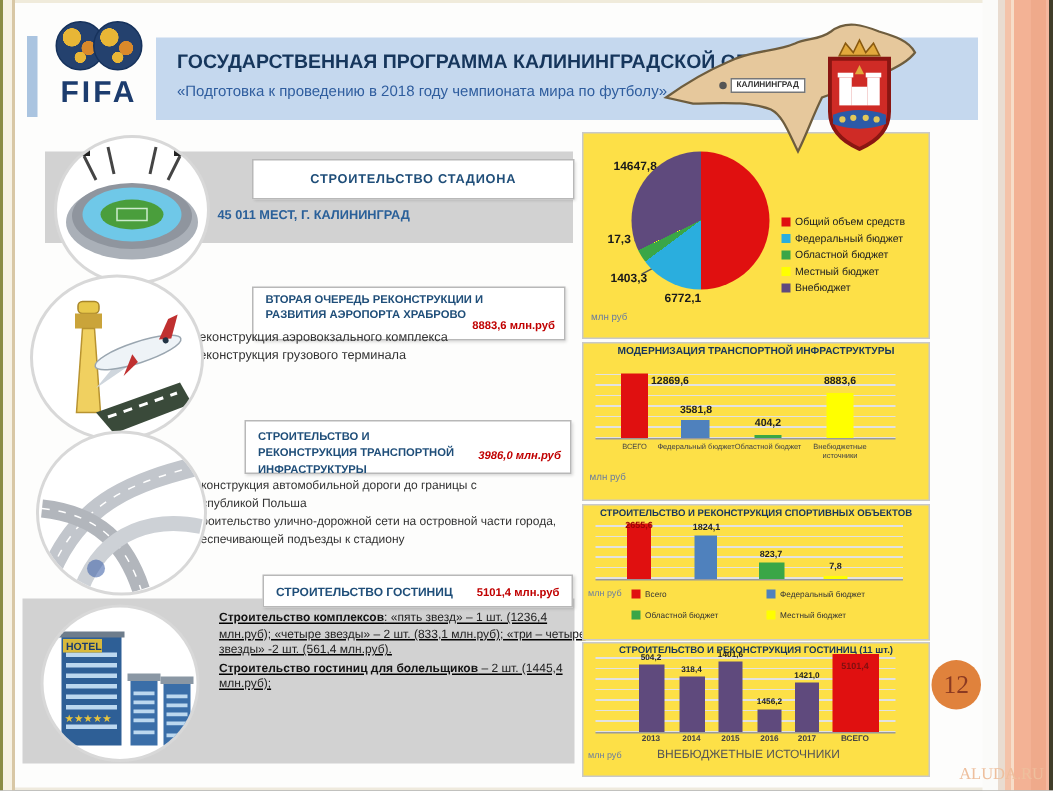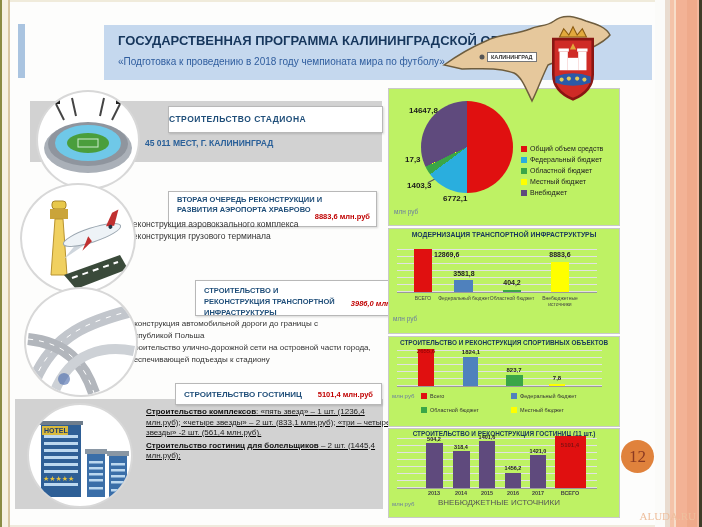--- a/index.html
+++ b/index.html
@@ -31,21 +31,21 @@
     color:#333;padding:1px 3px;z-index:3;}
   
   .banner{background:#d2d2d2;}
   .hdr-box{background:#fff;border:1px solid #b8b8b8;color:#1f4e79;font-weight:700;
     box-shadow:1px 1px 2px rgba(0,0,0,.15);}
   .red-val{color:#c00000;font-weight:700;}
   .circle-img{border-radius:50%;background:#fff;border:2px solid #d8d8d8;overflow:hidden;z-index:2;}
   .bullet{font-size:8.5px;color:#333;line-height:11.5px;}
   .bullet .chk{color:#222;font-weight:700;margin-right:3px;}
   
-  .panel{background:#bef264;border:1px solid #c9c9c9;}
+  .panel{background:#fde047;border:1px solid #c9c9c9;}
   .chart-title{left:0;right:0;top:2px;text-align:center;font-size:6.8px;font-weight:700;color:#17365c;}
   .plot{border-bottom:1px solid #9a9a9a;
     background:repeating-linear-gradient(to top,#e2e2e2 0 1px,rgba(0,0,0,0) 1px 7px);}
   .bar{position:absolute;}
   .bar-val{position:absolute;font-size:6.5px;font-weight:700;color:#222;text-align:center;white-space:nowrap;}
   .xlab{position:absolute;font-size:5px;color:#444;text-align:center;line-height:5.5px;}
   .unit{position:absolute;font-size:6.5px;color:#6b7d9e;}
   .leg-item{position:absolute;font-size:5.5px;color:#333;white-space:nowrap;}
   .leg-sw{display:inline-block;width:6px;height:6px;margin-right:3px;vertical-align:-1px;}
   
@@ -63,20 +63,24 @@
 </style>
 </head>
 <body>
 
 <div id="slide">
   <div class="abs" id="top-stripe"></div>
   <div class="abs" id="bottom-stripe"></div>
   <div class="abs" id="left-stripe"></div>
 
   <div class="abs" id="accent-bar"></div>
+  <div class="abs" id="fifa">
+    <span class="ball"></span><span class="ball"></span>
+    <div id="fifa-text">FIFA</div>
+  </div>
   <div class="abs" id="title-bar">
     <div class="abs" id="slide-title">ГОСУДАРСТВЕННАЯ ПРОГРАММА КАЛИНИНГРАДСКОЙ ОБЛАСТИ</div>
     <div class="abs" id="slide-subtitle">«Подготовка к проведению в 2018 году чемпионата мира по футболу»</div>
   </div>
 
   <div class="abs" style="left:438px;top:3px;width:178px;height:102px;z-index:2;">
     <svg width="178" height="102" viewBox="0 0 178 102">
       <path d="M6,62 C20,52 34,44 48,38 C64,30 78,32 92,26 C100,22 108,24 116,18 C126,10 138,14 148,18 C158,21 168,24 172,32 C166,40 154,44 144,50 C132,56 120,58 110,62 C104,74 100,86 94,98 C88,86 84,74 76,70 C60,64 40,66 24,66 Z" fill="#e6c89c" stroke="#6e5d3e" stroke-width="1.5"></path>
       <circle cx="44" cy="54" r="2.5" fill="#555"></circle>
     </svg>
@@ -109,21 +113,21 @@
       <line x1="66" y1="6" x2="62" y2="24" stroke="#444" stroke-width="2"></line>
       <rect x="14" y="8" width="8" height="4" fill="#222"></rect>
         <rect x="78" y="8" width="8" height="4" fill="#222"></rect>
       <ellipse cx="50" cy="56" rx="44" ry="25" fill="#aab0b8"></ellipse>
       <ellipse cx="50" cy="52" rx="40" ry="22" fill="#8f959e"></ellipse>
       <ellipse cx="50" cy="51" rx="33" ry="18" fill="#6fc8e8"></ellipse>
       <ellipse cx="50" cy="51" rx="21" ry="10" fill="#4a9e3c"></ellipse>
       <rect x="40" y="47" width="20" height="8" fill="none" stroke="#cdeccd" stroke-width="1"></rect>
     </svg>
   </div>
-  <div class="abs hdr-box" style="left:168px;top:106px;width:213px;height:25px;line-height:25px;font-size:8.5px;letter-spacing:.5px;">СТРОИТЕЛЬСТВО СТАДИОНА</div>
+  <div class="abs hdr-box" style="left:168px;top:106px;width:213px;height:25px;line-height:25px;text-align:center;font-size:8.5px;letter-spacing:.5px;">СТРОИТЕЛЬСТВО СТАДИОНА</div>
   <div class="abs" style="left:145px;top:138px;font-size:8.5px;font-weight:700;color:#2a6099;">45 011 МЕСТ, Г. КАЛИНИНГРАД</div>
 
   <div class="abs circle-img" style="left:20px;top:183px;width:112px;height:107px;">
     <svg width="112" height="107" viewBox="0 0 112 107">
       <rect x="30" y="16" width="14" height="8" rx="3" fill="#e8c84a" stroke="#a8862a"></rect>
       <rect x="28" y="24" width="18" height="10" fill="#caa43a"></rect>
       <path d="M33,34 L41,34 L45,90 L29,90 Z" fill="#f0d060" stroke="#b89330"></path>
       <path d="M42,90 L98,70 L106,84 L54,104 Z" fill="#3a4a3a"></path>
       <path d="M50,93 L96,77" stroke="#fff" stroke-width="2" stroke-dasharray="6 5"></path>
       <g transform="rotate(-18 70 50)">
@@ -149,21 +153,21 @@
   <div class="abs circle-img" style="left:24px;top:287px;width:110px;height:106px;">
     <svg width="110" height="106" viewBox="0 0 110 106">
       <path d="M8,92 C28,44 66,32 104,22" stroke="#c2c6cc" stroke-width="13" fill="none"></path>
       <path d="M8,92 C28,44 66,32 104,22" stroke="#fff" stroke-width="1" stroke-dasharray="5 6" fill="none"></path>
       <path d="M2,50 C40,54 58,74 68,104" stroke="#b2b6bc" stroke-width="12" fill="none"></path>
       <path d="M2,50 C40,54 58,74 68,104" stroke="#fff" stroke-width="1" stroke-dasharray="5 6" fill="none"></path>
       <path d="M28,104 C44,62 80,56 108,62" stroke="#cdd1d6" stroke-width="10" fill="none"></path>
       <circle cx="38" cy="90" r="6" fill="#4466aa" opacity=".6"></circle>
     </svg>
   </div>
-  <div class="abs hdr-box" style="left:163px;top:280px;width:218px;height:36px;font-size:7.5px;padding:4px 6px 0 8px;box-sizing:border-box;line-height:11px;margin-left:32px;">
+  <div class="abs hdr-box" style="left:163px;top:280px;width:218px;height:36px;font-size:7.5px;padding:4px 6px 0 8px;box-sizing:border-box;line-height:11px;">
     <span style="display:block;width:140px;">СТРОИТЕЛЬСТВО И РЕКОНСТРУКЦИЯ ТРАНСПОРТНОЙ ИНФРАСТРУКТУРЫ</span>
     <span class="red-val" style="position:absolute;right:6px;bottom:6px;font-size:7.5px;font-style:italic;">3986,0 млн.руб</span>
   </div>
   <div class="abs bullet" style="left:115px;top:318px;width:268px;font-size:8px;">
     <span class="chk">✓</span><span style="display:inline-block;width:230px;vertical-align:top;">Реконструкция автомобильной дороги до границы с Республикой Польша</span>
   </div>
   <div class="abs bullet" style="left:115px;top:342px;width:268px;font-size:8px;">
     <span class="chk">✓</span><span style="display:inline-block;width:252px;vertical-align:top;">Строительство улично-дорожной сети на островной части города, обеспечивающей подъезды к стадиону</span>
   </div>
 

